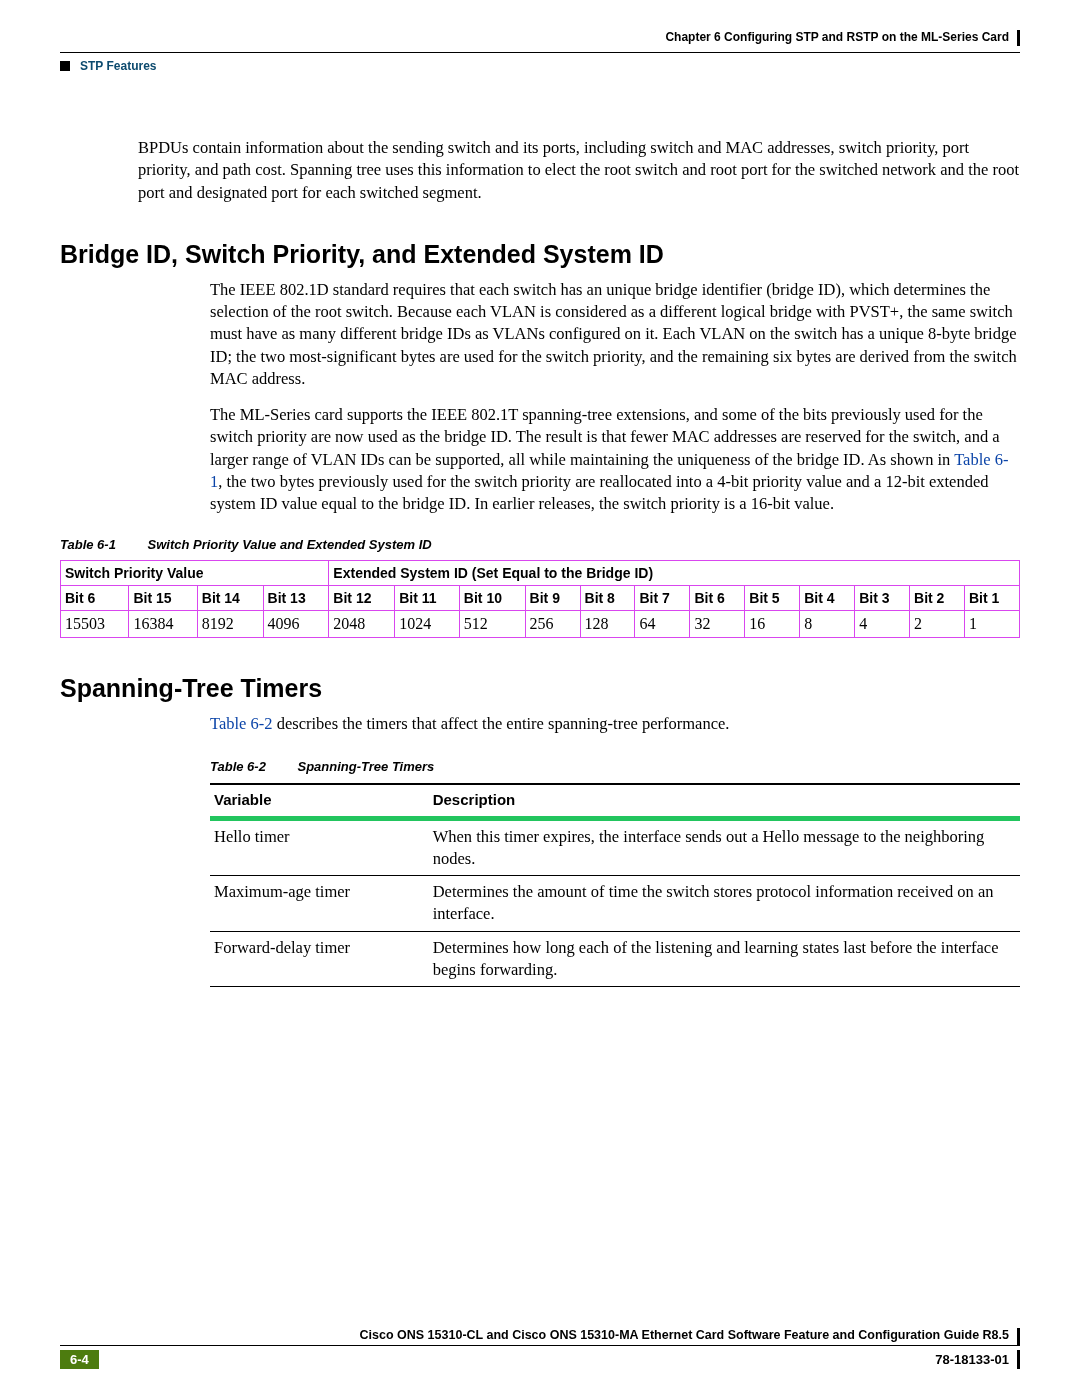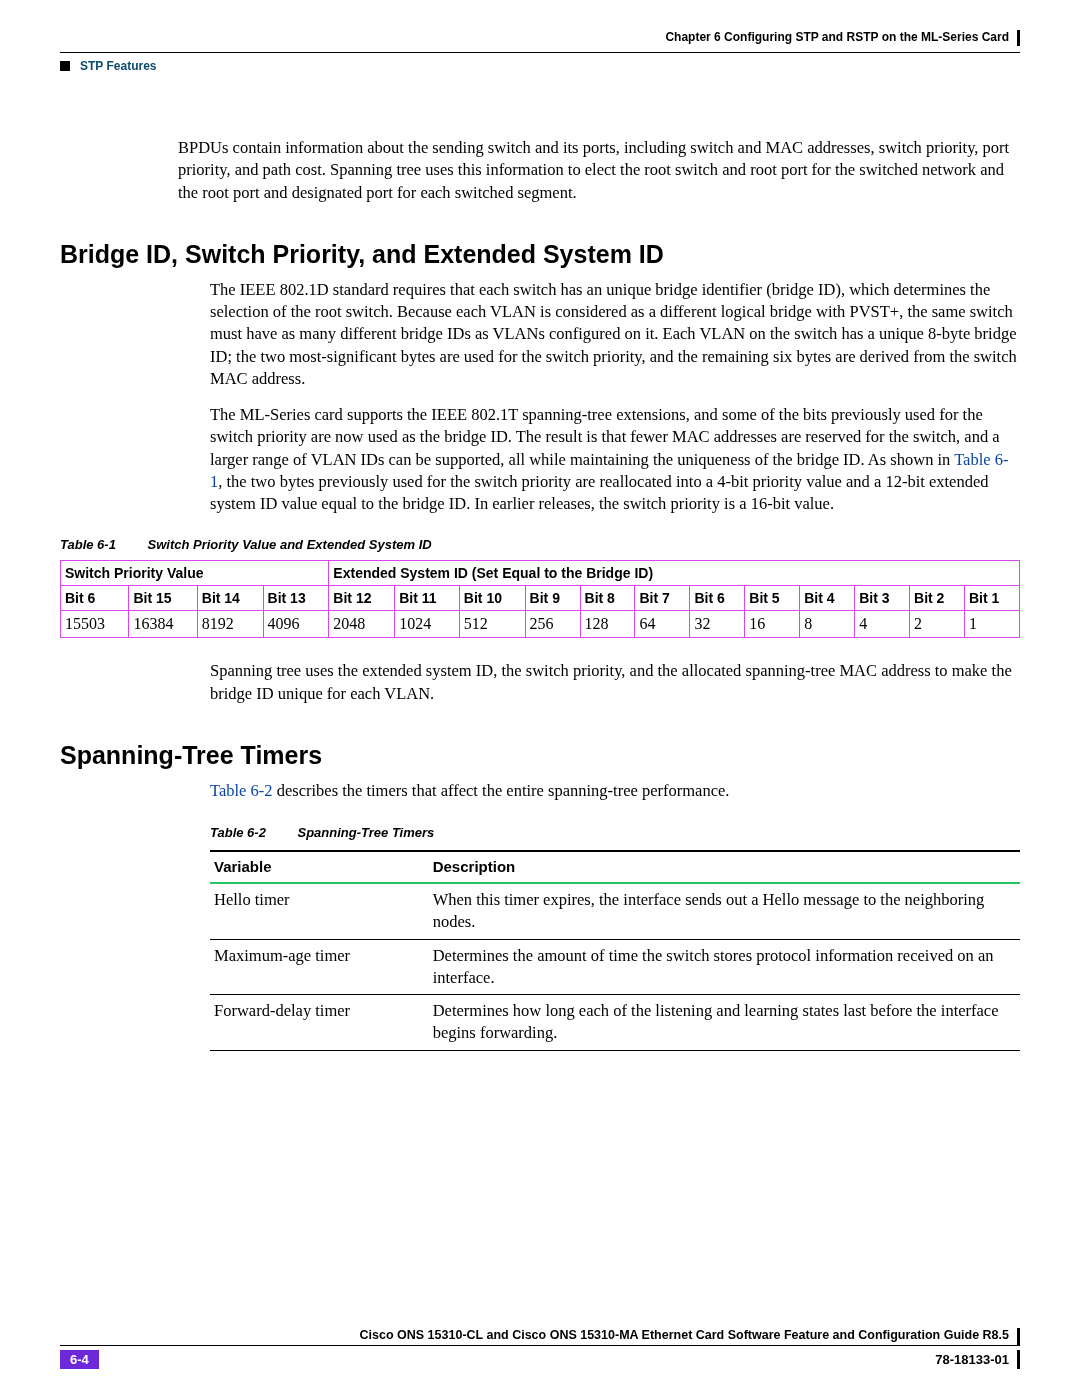--- a/index.html
+++ b/index.html
@@ -40,21 +40,21 @@
     padding-bottom: 4px;
   }
   .black-sq {
     width: 10px;
     height: 10px;
     background: #000;
     display: inline-block;
     margin-right: 10px;
   }
   .body-text {
-    margin-left: 118px;
+    margin-left: 78px;
     margin-top: 60px;
     line-height: 1.35;
     font-size: 16.5px;
   }
   h2.section {
     font-family: Arial, Helvetica, sans-serif;
     font-weight: bold;
     font-size: 25px;
     margin: 36px 0 10px 0;
   }
@@ -92,21 +92,21 @@
     border-collapse: collapse;
     width: 100%;
     font-size: 16.5px;
   }
   table.t62 th {
     font-family: Arial, Helvetica, sans-serif;
     font-weight: bold;
     font-size: 15px;
     text-align: left;
     border-top: 2px solid #000;
-    border-bottom: 2px solid #22c55e;
+    border-bottom: 5px solid #22c55e;
     padding: 5px 4px;
   }
   table.t62 td {
     font-family: "Times New Roman", Times, serif;
     border-bottom: 1px solid #000;
     padding: 5px 4px;
     vertical-align: top;
   }
   .link { color: #0b44a8; }
 
@@ -132,21 +132,21 @@
   .footer-row {
     display: flex;
     justify-content: space-between;
     align-items: center;
     font-family: Arial, Helvetica, sans-serif;
     font-weight: bold;
     font-size: 13px;
     margin-top: 4px;
   }
   .page-badge {
-    background: #6d28d9;
+    background: #4d7c0f;
     color: #fff;
     padding: 2px 10px;
     font-size: 13px;
   }
   .doc-id { border-right: 3px solid #000; padding-right:8px; padding-top:2px; padding-bottom:2px;}
 </style>
 </head>
 <body>
 
 <div class="page">
@@ -210,23 +210,20 @@
       <td>32</td>
       <td>16</td>
       <td>8</td>
       <td>4</td>
       <td>2</td>
       <td>1</td>
     </tr>
   </tbody>
     </table>
 
-  <div class="sec-body" style="margin-top:22px;">
-    <p>Spanning tree uses the extended system ID, the switch priority, and the allocated spanning-tree MAC address to make the bridge ID unique for each VLAN.</p>
-  </div>
 
   <h2 class="section">Spanning-Tree Timers</h2>
   <div class="sec-body">
     <p>
       <span class="link">Table 6-2</span><span> describes the timers that affect the entire spanning-tree performance.</span>
     </p>
 
     <div class="table-caption">
       <span class="tnum">Table 6-2</span>
       <span class="ttitle">Spanning-Tree Timers</span>

